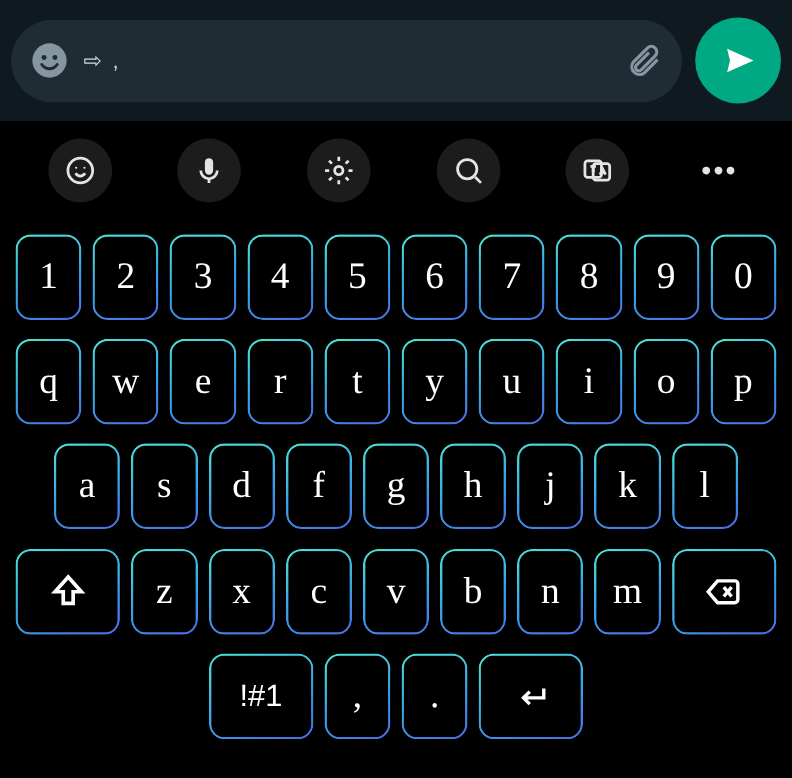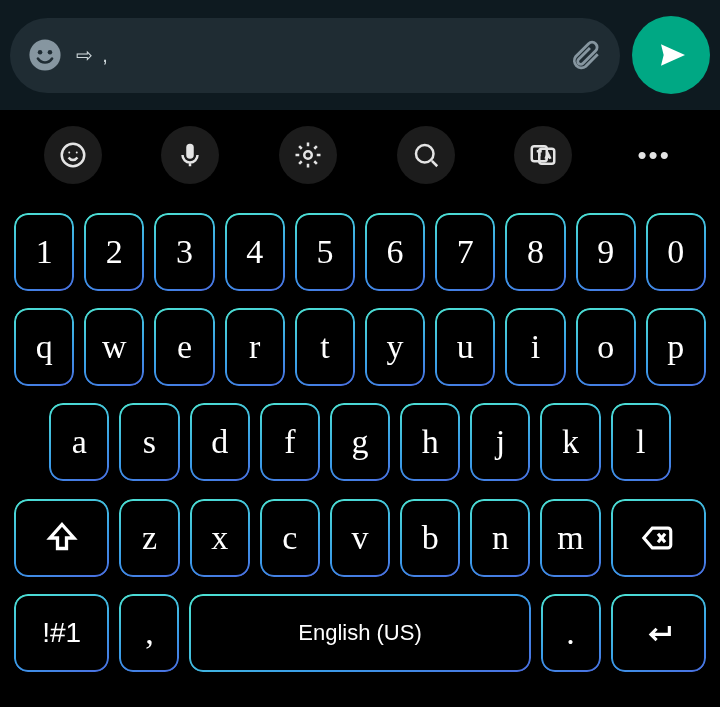--- a/index.html
+++ b/index.html
@@ -275,21 +275,20 @@
         <svg viewBox="0 0 24 24">
             <path d="M8 5h11a2 2 0 012 2v10a2 2 0 01-2 2H8l-6-7 6-7z"></path>
             <path d="M12 9l5 6M17 9l-5 6"></path>
           </svg>
       </div>
     </div>
 
     <div class="row row5">
       <div class="key sym">!#1</div>
       <div class="key punct">,</div>
-      <div class="key space">English (US)</div>
       <div class="key punct">.</div>
       <div class="key enter">
         <svg viewBox="0 0 24 24">
             <path d="M20 7v6H7M11 9l-4 4 4 4"></path>
           </svg>
       </div>
     </div>
 
   </div>
 </div>

